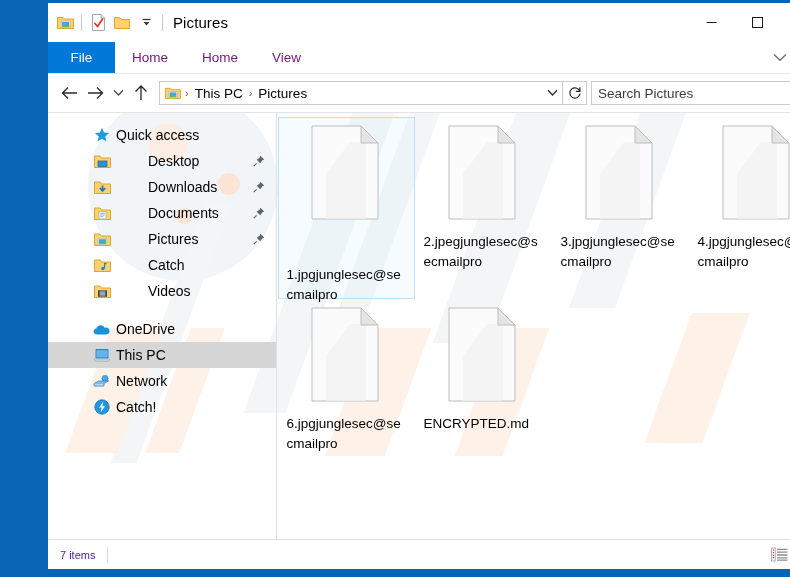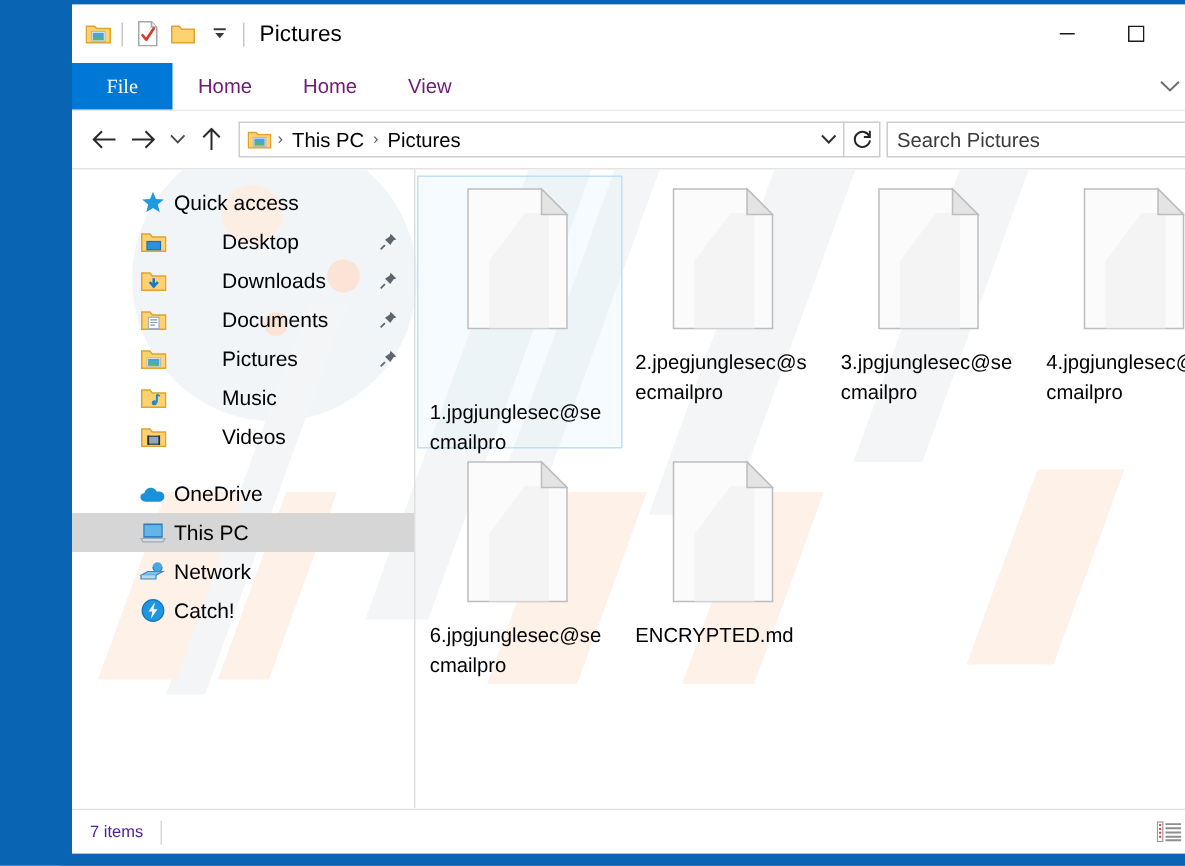--- a/index.html
+++ b/index.html
@@ -79,21 +79,20 @@
     display: flex; align-items: center; justify-content: center;
     font-size: 13.5px;
     color: #701a75;
     padding: 0 17px;
     height: 31px;
   }
   .tab.file {
     background: #0078d7;
     color: #ffffff;
     min-width: 67px;
-    font-family: Liberation Serif, serif;
   }
   .ribbon-right {
     position: absolute;
     right: 6px; top: 0;
     height: 31px;
     display: flex; align-items: center;
   }
   .chev-btn {
     width: 30px; height: 30px;
     display: flex; align-items: center; justify-content: center;
@@ -568,21 +567,21 @@
 
         <div class="nav-item lvl1">
           <span class="nav-ico">
             <svg width="17" height="15" viewBox="0 0 17 15">
               <path d="M0.5 2 L0.5 13.5 L16.5 13.5 L16.5 4 L7.5 4 L6 2 Z" fill="#ffd271" stroke="#e0a32e" stroke-width="1"></path>
               <path d="M10.6 5 L10.6 10.3" stroke="#1e88d2" stroke-width="1.3"></path>
               <circle cx="8.9" cy="10.5" r="1.7" fill="#1e88d2"></circle>
               <path d="M10.6 5 L12.6 6" stroke="#1e88d2" stroke-width="1.3"></path>
             </svg>
           </span>
-          <span class="nav-label">Music</span>
+          <span class="nav-label">Catch</span>
         </div>
 
         <div class="nav-item lvl1">
           <span class="nav-ico">
             <svg width="17" height="15" viewBox="0 0 17 15">
               <path d="M0.5 2 L0.5 13.5 L16.5 13.5 L16.5 4 L7.5 4 L6 2 Z" fill="#ffd271" stroke="#e0a32e" stroke-width="1"></path>
               <rect x="4.3" y="6.4" width="8.4" height="6.2" fill="#3c4a57"></rect>
               <rect x="5.1" y="7.3" width="6.8" height="4.4" fill="#8fa8c0"></rect>
               <rect x="4.3" y="6.4" width="1.1" height="6.2" fill="#232d36"></rect>
               <rect x="11.6" y="6.4" width="1.1" height="6.2" fill="#232d36"></rect>

